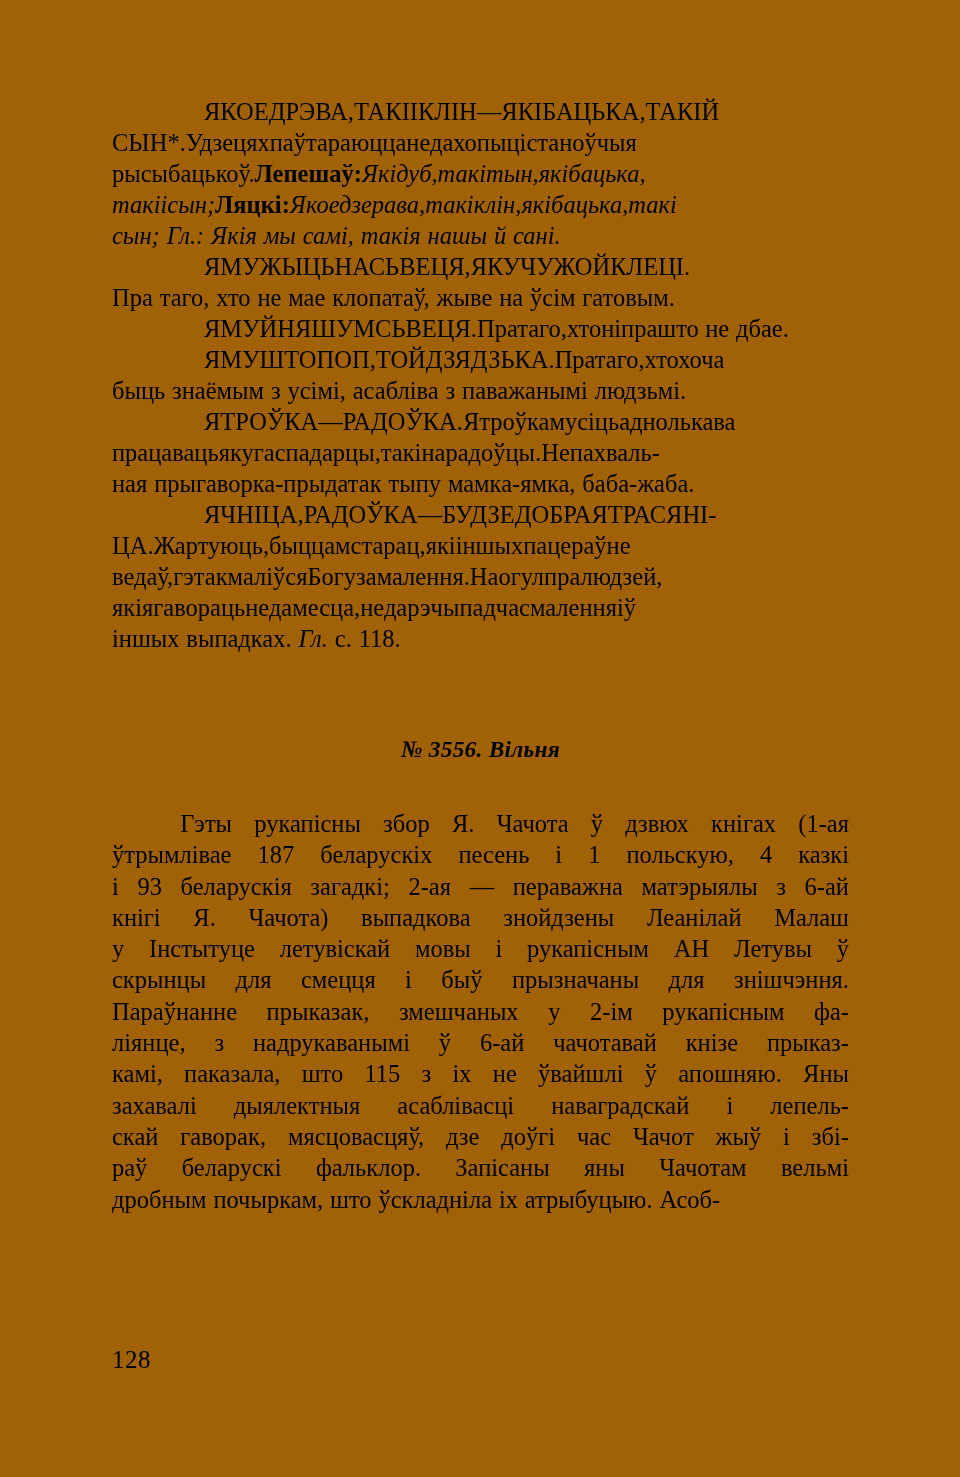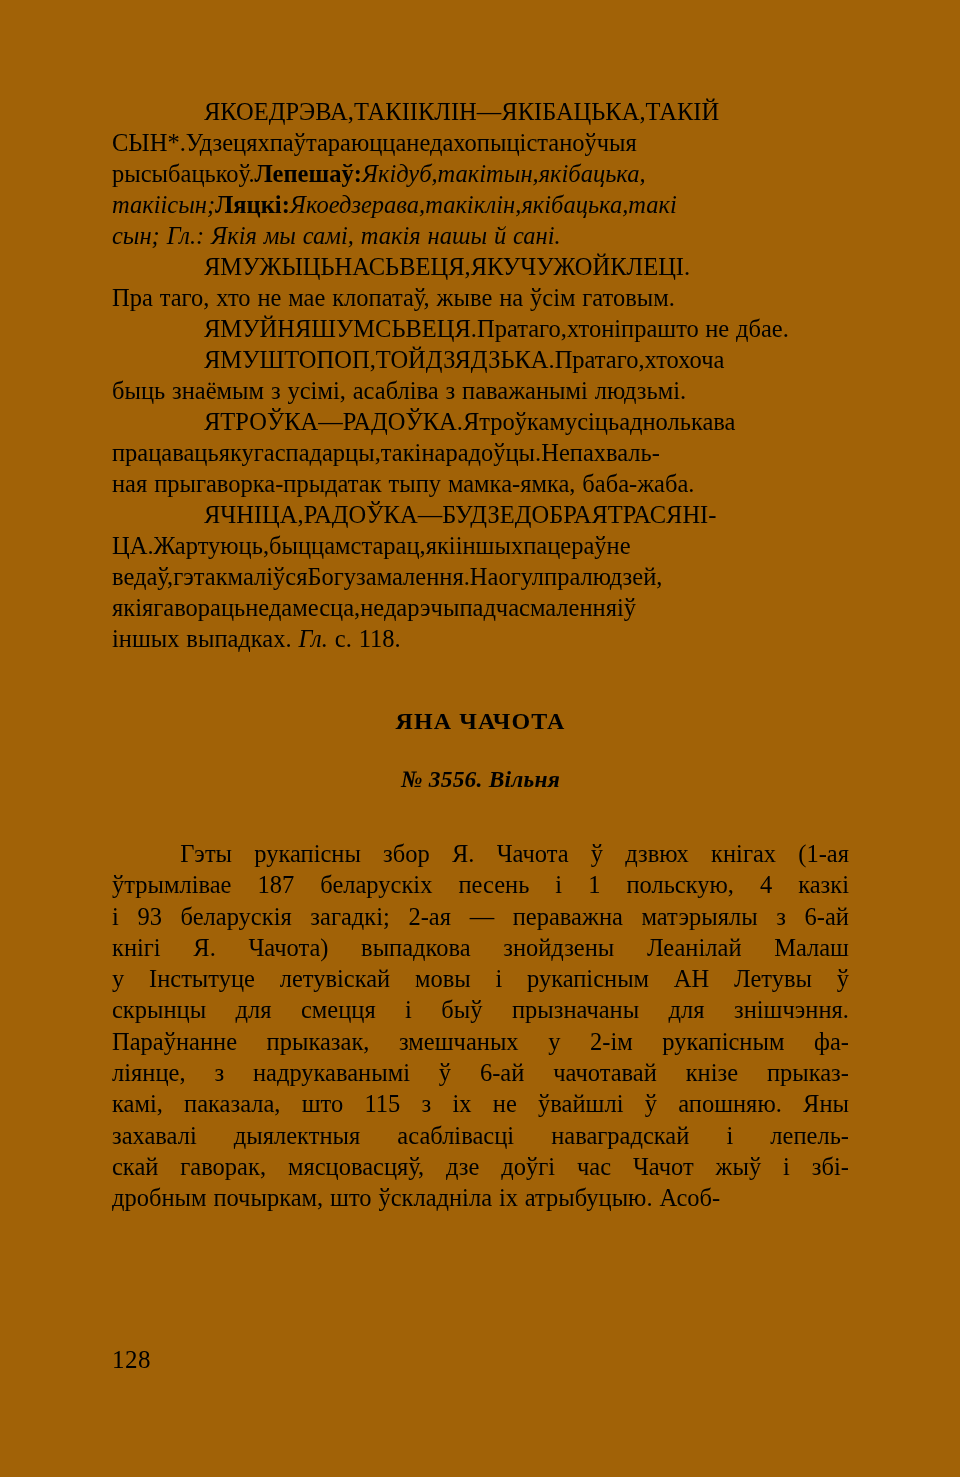--- a/index.html
+++ b/index.html
@@ -148,21 +148,20 @@
     <p class="entry">
       <span class="jline indent"><span>ЯЧНІЦА,</span><span>РАДОЎКА</span><span>—</span><span>БУДЗЕ</span><span>ДОБРАЯ</span><span>ТРАСЯНІ-</span></span>
       <span class="jline"><span>ЦА.</span><span>Жартуюць,</span><span>быццам</span><span>старац,</span><span>які</span><span>іншых</span><span>пацераў</span><span>не</span></span>
       <span class="jline"><span>ведаў,</span><span>гэтак</span><span>маліўся</span><span>Богу</span><span>за</span><span>малення.</span><span>Наогул</span><span>пра</span><span>людзей,</span></span>
       <span class="jline"><span>якія</span><span>гавораць</span><span>не</span><span>да</span><span>месца,</span><span>недарэчы</span><span>пад</span><span>час</span><span>малення</span><span>і</span><span>ў</span></span>
       <span class="jline last" style="justify-content: flex-start;"><span>іншых</span><span style="margin-left: 0.28em;">выпадках.</span><span style="margin-left: 0.28em; font-style: italic;">Гл.</span><span style="margin-left: 0.28em;">с.</span><span style="margin-left: 0.28em;">118.</span></span>
     </p>
 
     <div class="heading-gap-top"></div>
 
-    <div class="section-heading">ЯНА ЧАЧОТА</div>
 
     <div class="heading-gap-mid"></div>
 
     <div class="source-line">№ 3556. Вільня</div>
 
     <div class="heading-gap-bot"></div>
 
     <p class="body-par">
       <span class="jline indent">
           <span>Гэты</span>
@@ -273,20 +272,29 @@
           <span>гаворак,</span>
           <span>мясцовасцяў,</span>
           <span>дзе</span>
           <span>доўгі</span>
           <span>час</span>
           <span>Чачот</span>
           <span>жыў</span>
           <span>і</span>
           <span>збі-</span>
         </span>
+      <span class="jline">
+          <span>раў</span>
+          <span>беларускі</span>
+          <span>фальклор.</span>
+          <span>Запісаны</span>
+          <span>яны</span>
+          <span>Чачотам</span>
+          <span>вельмі</span>
+        </span>
       <span class="jline last" style="justify-content: flex-start;">
           <span>дробным</span>
           <span style="margin-left: 0.28em;">почыркам,</span>
           <span style="margin-left: 0.28em;">што</span>
           <span style="margin-left: 0.28em;">ўскладніла</span>
           <span style="margin-left: 0.28em;">іх</span>
           <span style="margin-left: 0.28em;">атрыбуцыю.</span>
           <span style="margin-left: 0.28em;">Асоб-</span>
         </span>
     </p>

